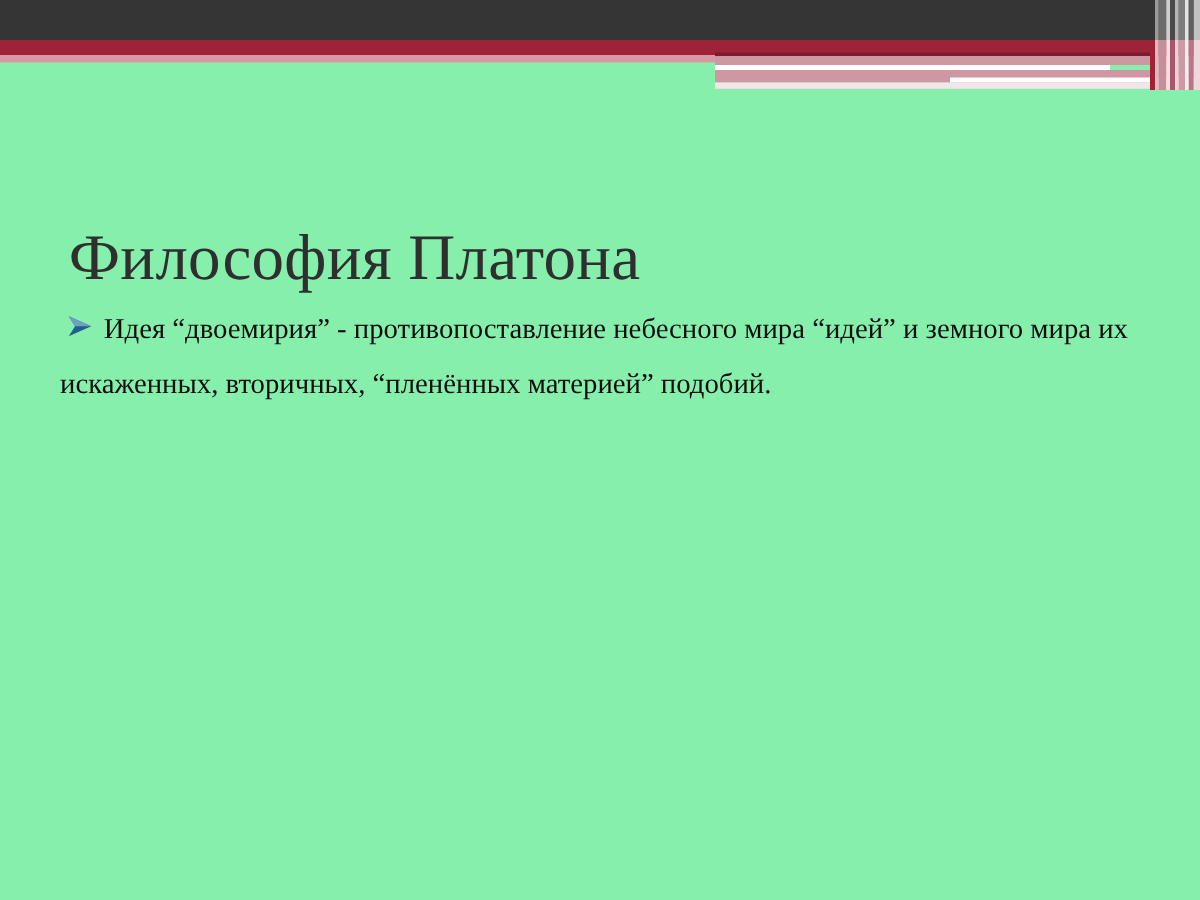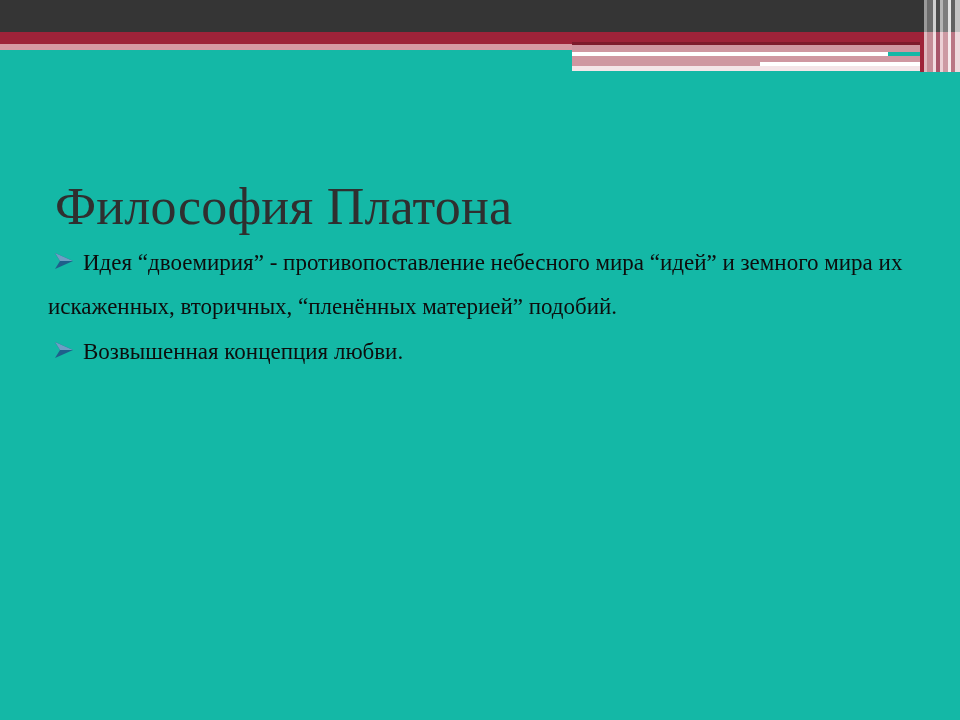--- a/index.html
+++ b/index.html
@@ -14,21 +14,21 @@
     overflow: hidden;
     position: relative;
   }
 
   .slide {
     position: absolute;
     left: 0;
     top: 0;
     width: 960px;
     height: 720px;
-    background: #14b8a6;
+    background: #86efac;
     overflow: hidden;
   }
 
   
   .banner {
     position: absolute;
     left: 0;
     top: 0;
     width: 960px;
     height: 72px;
@@ -236,23 +236,15 @@
 
     <p class="para">
       <span class="bullet">
         <svg width="22" height="22" viewBox="0 0 22 22" aria-hidden="true">
           <path d="M2 3 L20 11 L2 19 L7 11 Z" fill="#1f5f8b"></path>
           <path d="M2 3 L20 11 L7 11 Z" fill="#6f9fc4"></path>
         </svg>
       </span><span class="ptext">Идея “двоемирия”  - противопоставление небесного мира “идей” и земного мира их искаженных, вторичных, “пленённых материей” подобий.</span>
     </p>
 
-    <p class="para">
-      <span class="bullet">
-        <svg width="22" height="22" viewBox="0 0 22 22" aria-hidden="true">
-          <path d="M2 3 L20 11 L2 19 L7 11 Z" fill="#1f5f8b"></path>
-          <path d="M2 3 L20 11 L7 11 Z" fill="#6f9fc4"></path>
-        </svg>
-      </span><span class="ptext">Возвышенная концепция любви.</span>
-    </p>
 
   </div>
 </div>
 
 </body></html>

